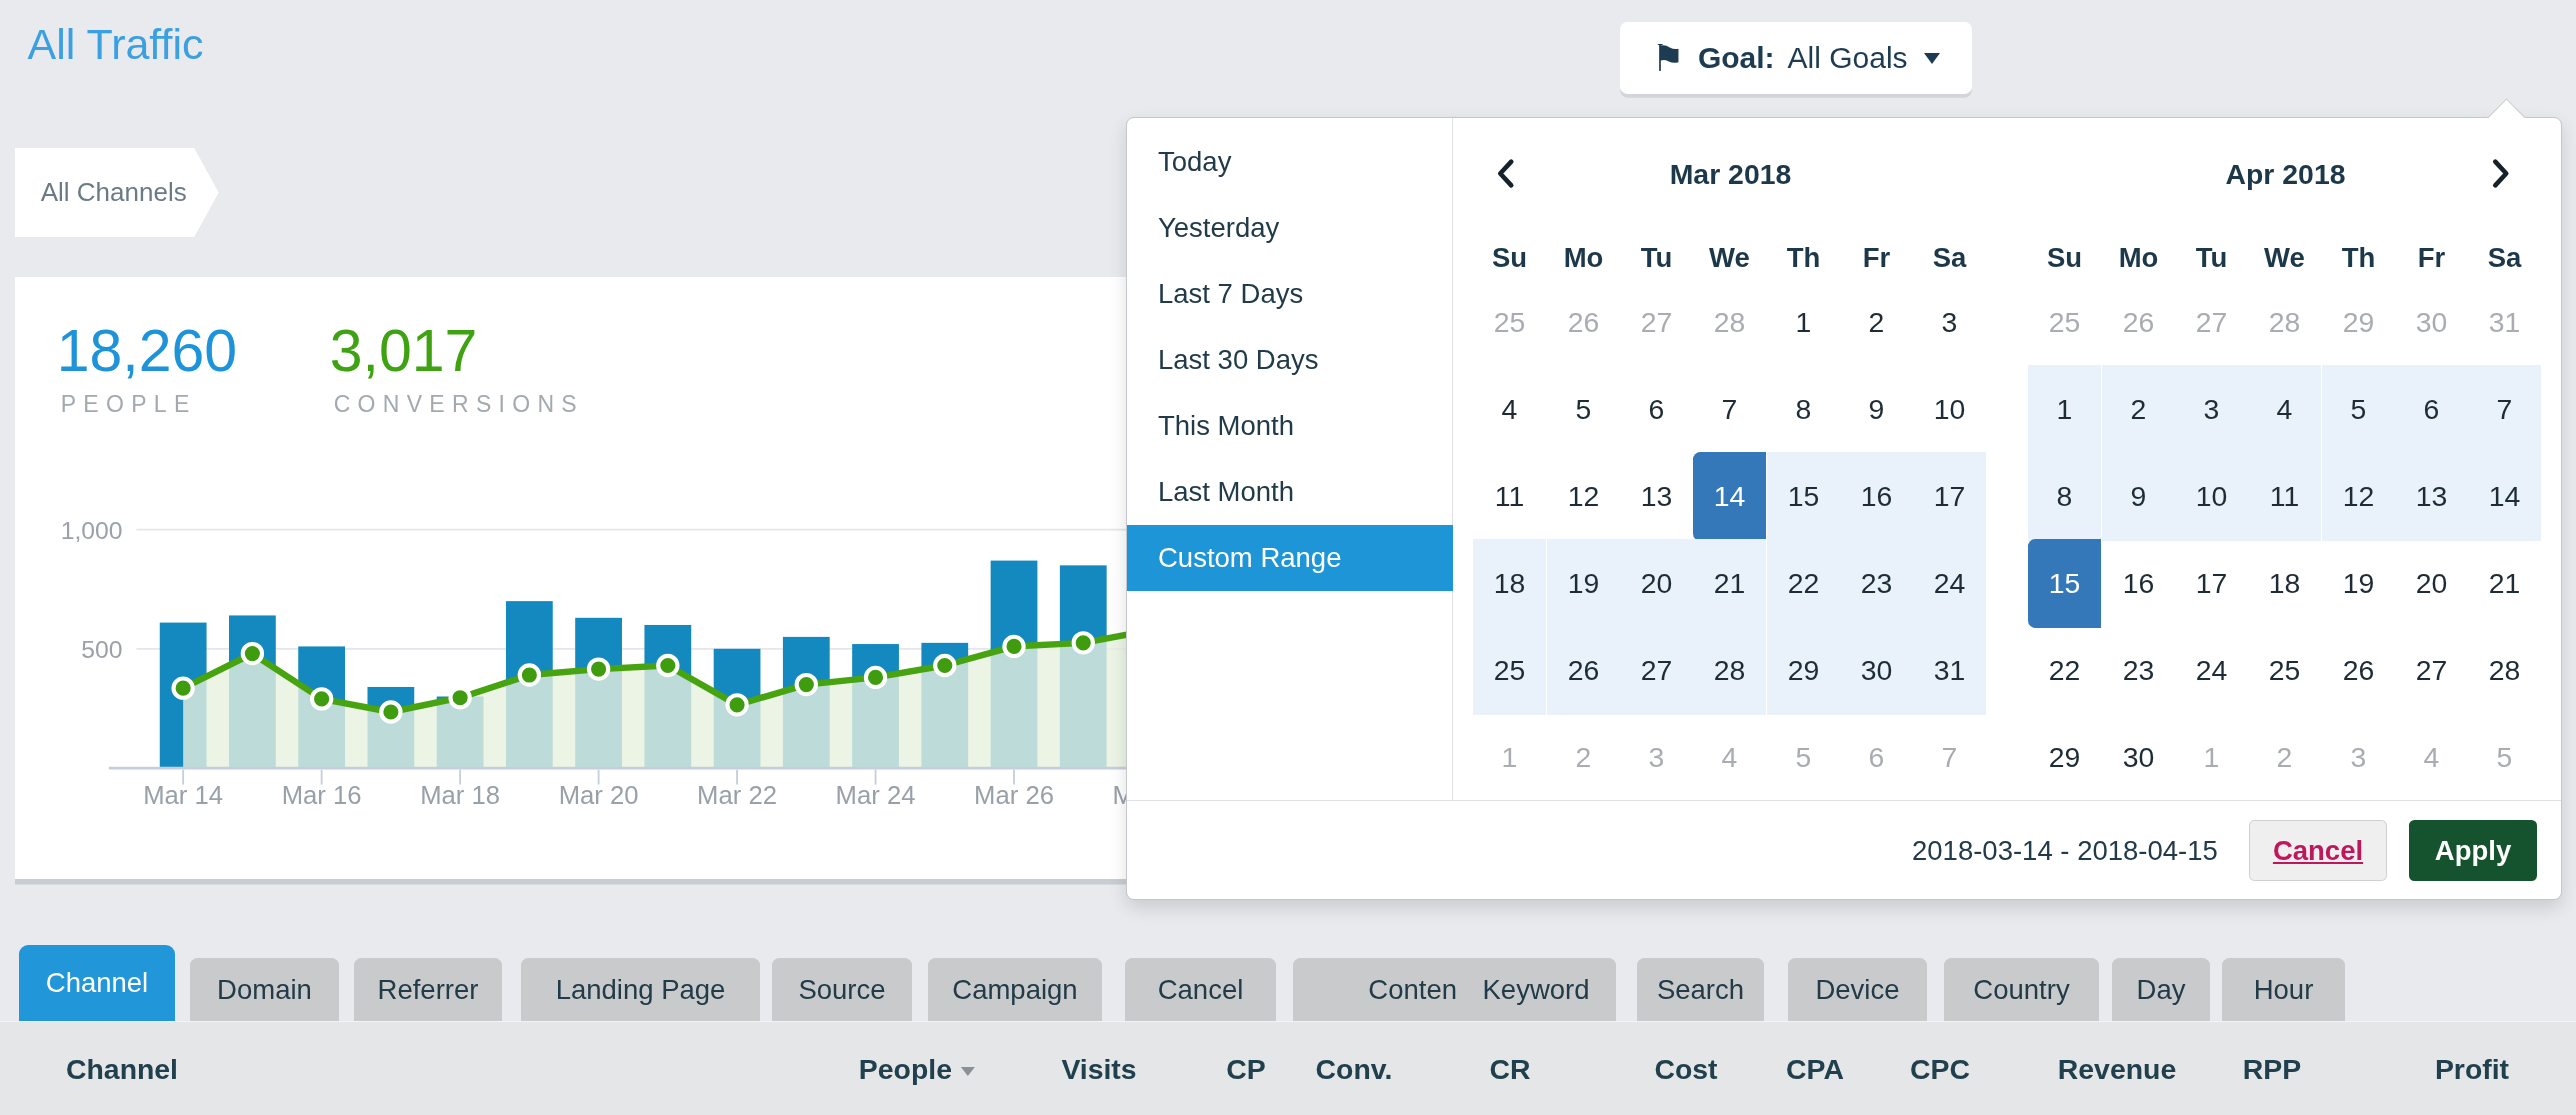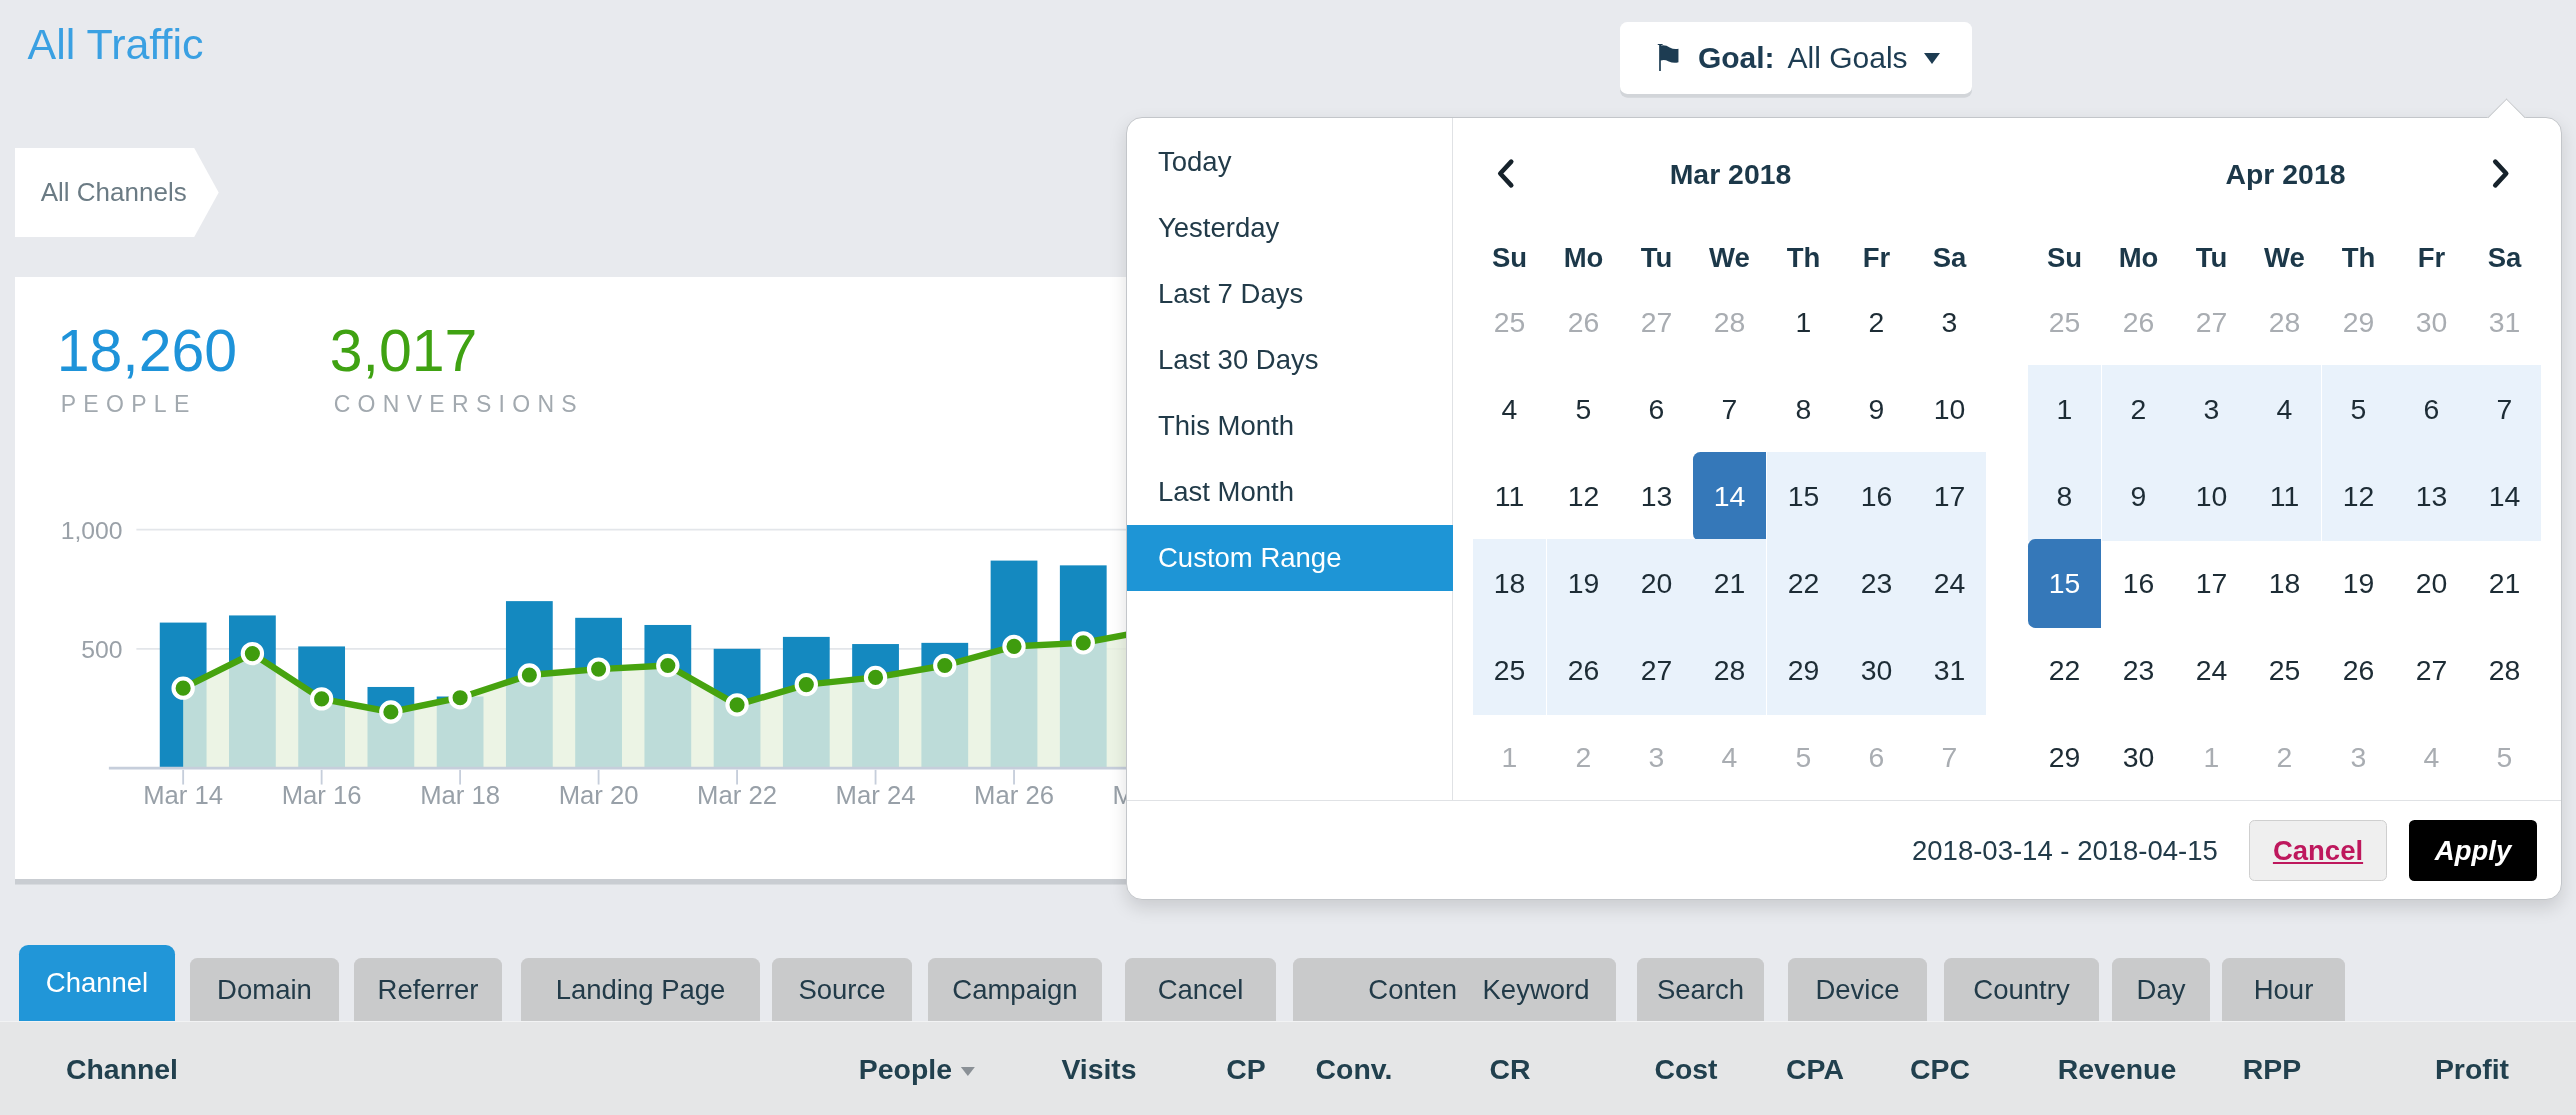--- a/index.html
+++ b/index.html
@@ -30,21 +30,21 @@
   .stat-num{position:absolute;top:40px;font-size:59px;}
   .stat-num.people{left:42px;color:#1e93d9;}
   .stat-num.conv{left:315px;color:#3fa212;}
   .stat-label{position:absolute;top:114px;font-size:23px;letter-spacing:7.3px;color:#a2a9af;}
   .stat-label.people{left:46px;}
   .stat-label.conv{left:319px;}
   #chart-svg{position:absolute;left:13px;top:226px;}
 
   
   .picker{position:absolute;left:1126px;top:117px;width:1436px;height:783px;background:#fff;
-      border:0.9px solid #c3c6ca;border-radius:16px;box-shadow:0 7.3px 18.3px rgba(0,0,0,.13);
+      border:0.9px solid #c3c6ca;border-radius:8px;box-shadow:0 7.3px 18.3px rgba(0,0,0,.13);
       z-index:20;box-sizing:border-box;}
   .notch{position:absolute;left:2493px;top:104px;width:26px;height:26px;background:#fff;
       transform:rotate(45deg);border-left:0.9px solid #c3c6ca;border-top:0.9px solid #c3c6ca;z-index:25;}
   .preset-menu{position:absolute;left:0;top:0;width:326px;height:682px;border-right:0.9px solid #e0e2e5;box-sizing:border-box;}
   .preset{position:absolute;left:0;width:326px;height:66px;line-height:66px;padding-left:31px;
       box-sizing:border-box;font-size:27.5px;color:#223b49;cursor:pointer;white-space:nowrap;}
   .preset.active{background:#1e95d6;color:#fff;}
 
   .cal{position:absolute;top:0;height:682px;}
   .cal-title{position:absolute;top:40px;left:0;width:100%;text-align:center;font-size:28.4px;
@@ -59,21 +59,21 @@
   .daycell.range{background:#e9f2fb;}
   .daycell.sel{background:#3578b9;color:#fff;border-radius:7.3px 0 0 7.3px;}
 
   .picker-footer{position:absolute;left:0;top:682px;width:100%;height:100px;border-top:0.9px solid #e0e2e5;
       box-sizing:border-box;display:flex;align-items:center;justify-content:flex-end;gap:22px;
       padding-right:24px;}
   .range-text{font-size:27.5px;color:#223b49;margin-right:9.2px;}
   .btn{height:61px;border-radius:5.5px;font-size:27.5px;font-weight:bold;display:flex;align-items:center;
       justify-content:center;cursor:pointer;box-sizing:border-box;}
   .btn.cancel{width:138px;background:#efefef;border:0.9px solid #cfcfcf;color:#be185d;text-decoration:underline;}
-  .btn.apply{width:128px;background:#000000;color:#fff;font-style:italic;}
+  .btn.apply{width:128px;background:#14532d;color:#fff;}
 
   
   .tabs{position:absolute;left:0;top:945px;width:2576px;height:76px;z-index:3;}
   .tab{position:absolute;bottom:0;height:63px;background:#c9cacb;border-radius:7.3px 7.3px 0 0;
       font-size:27.5px;color:#223b49;display:flex;align-items:center;justify-content:center;cursor:pointer;}
   .tab.active{height:76px;background:#2196d8;color:#fff;border-radius:9.2px 9.2px 0 0;}
 
   
   .thead{position:absolute;left:0;top:1021px;width:2576px;height:94px;background:#e5e6e7;
       border-top:1.8px solid #f2f3f4;box-sizing:border-box;}

